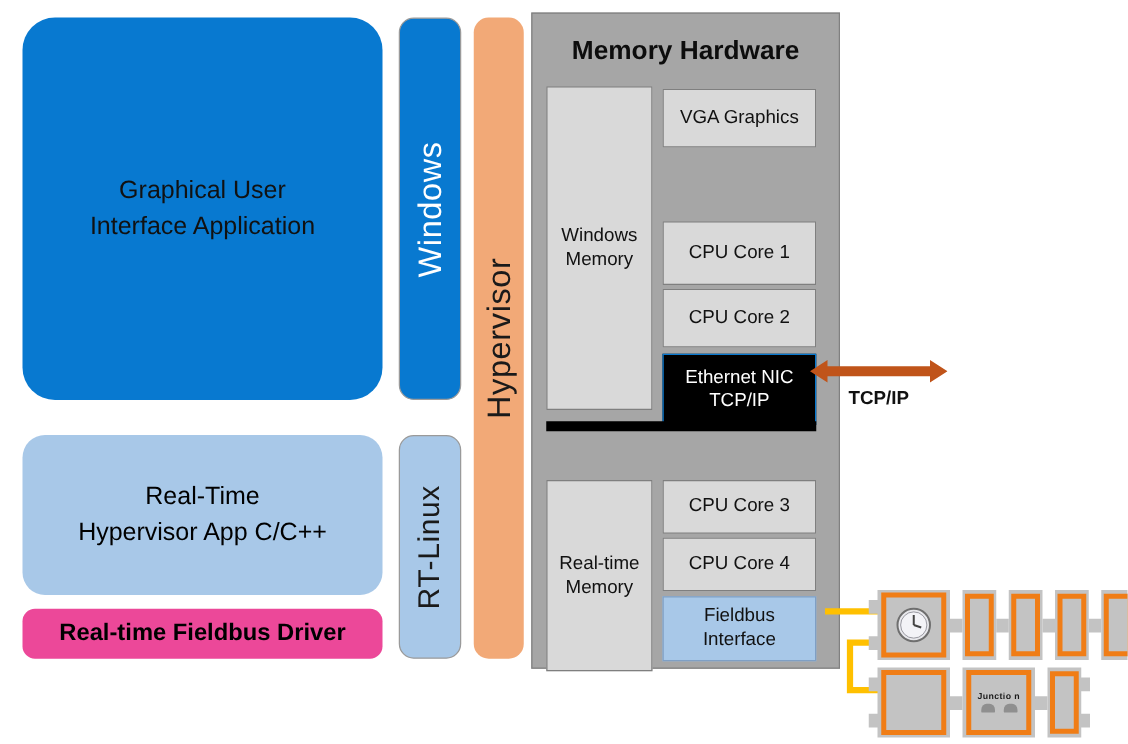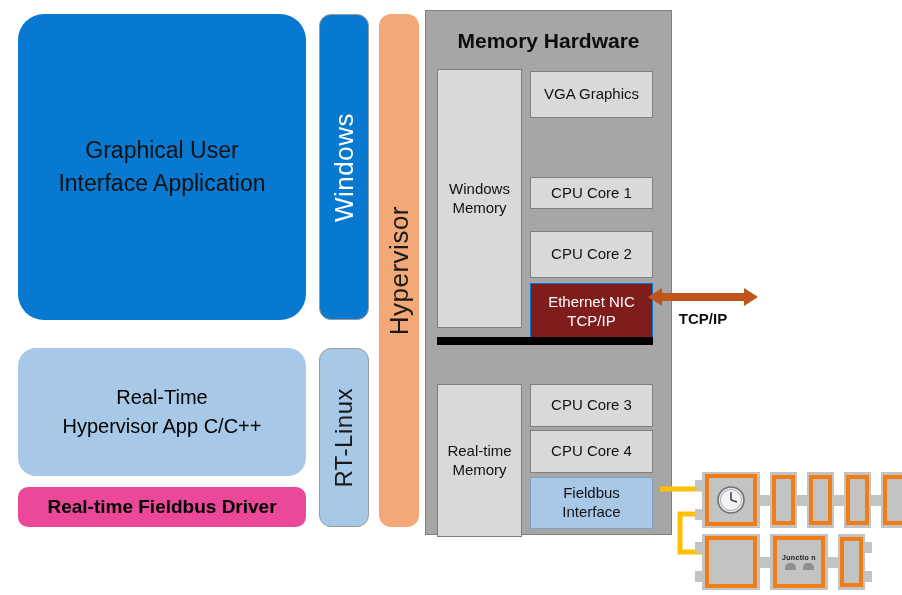--- a/index.html
+++ b/index.html
@@ -22,21 +22,21 @@
     display: flex;
     align-items: center;
     justify-content: center;
     text-align: center;
     border-radius: 22px;
   }
   #gui-app {
     left: 18px; top: 14px; width: 288px; height: 306px;
     background: #0879D0;
     border-radius: 26px;
-    font-size: 23px;
+    font-size: 20px;
     line-height: 1.45;
     color: #111111;
   }
   #rt-app {
     left: 18px; top: 348px; width: 288px; height: 128px;
     background: #A8C8E8;
     border-radius: 18px;
     font-size: 20px;
     line-height: 1.45;
   }
@@ -106,23 +106,23 @@
     font-size: 15px;
     line-height: 1.25;
     color: #111111;
   }
   #windows-memory { left: 11px; top: 58px; width: 85px; height: 259px; }
   #rt-memory      { left: 11px; top: 373px; width: 85px; height: 153px; }
 
   .hw-right { left: 104px; width: 123px; }
   #vga-graphics  { top: 60px;  height: 47px; }
   #harddisk      { top: 113px; height: 47px; }
-  #cpu-core-1    { top: 166px; height: 32px; }
+  #cpu-core-1    { top: 166px; height: 51px; }
   #cpu-core-2    { top: 220px; height: 47px; }
-  #ethernet-nic  { top: 272px; height: 57px; background: #7f1d1d; color: #ffffff; border-color: #0879D0; }
+  #ethernet-nic  { top: 272px; height: 57px; background: #000000; color: #ffffff; border-color: #0879D0; }
   #cpu-core-3    { top: 373px; height: 43px; }
   #cpu-core-4    { top: 419px; height: 43px; }
   #fieldbus-if   { top: 466px; height: 52px; background: #A8C8E8; border-color: #7f9fc4; color: #111111; }
 
   #black-divider {
     left: 11px; top: 326px; width: 216px; height: 8px;
     background: #000000;
   }
   #partitioning-title {
     left: 0; top: 337px; width: 100%;

